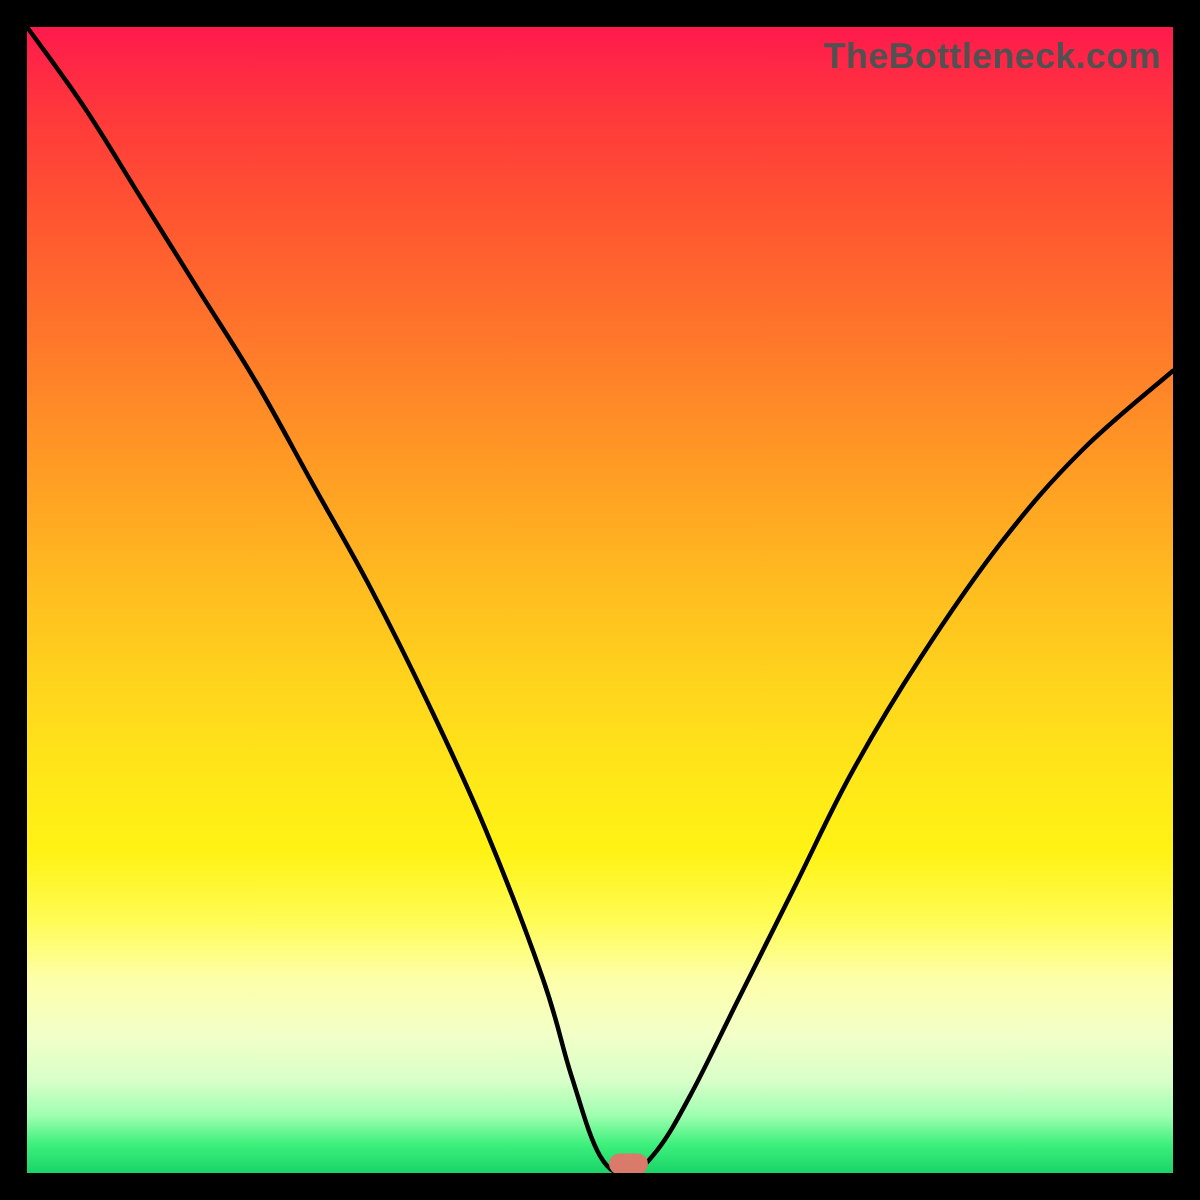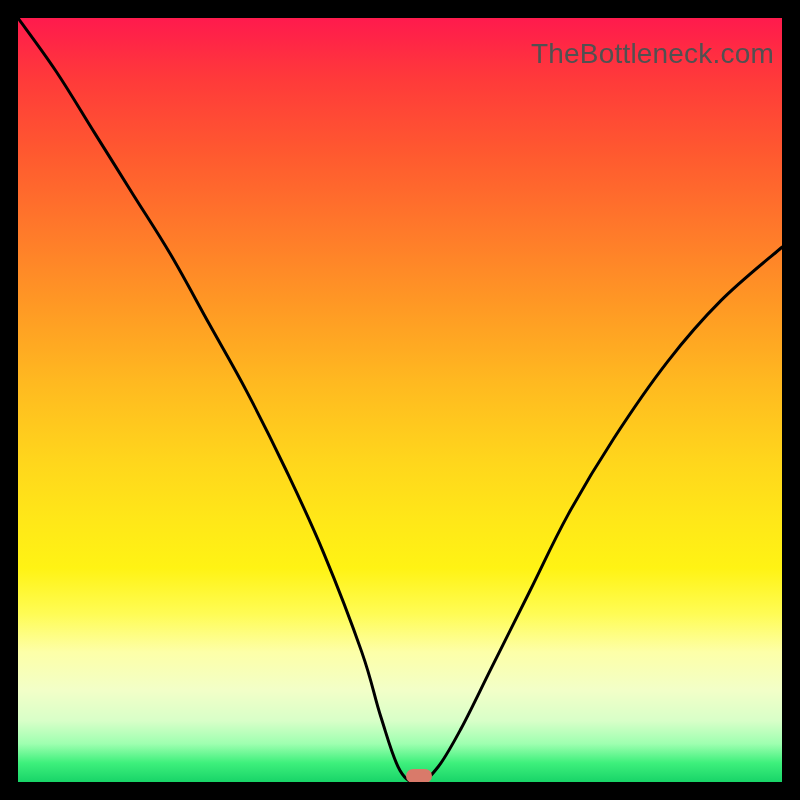--- a/index.html
+++ b/index.html
@@ -38,24 +38,24 @@
       #f2ffc8 88%,
       #d8ffc8 92%,
       #9effb0 95%,
       #3ef07c 97.5%,
       #18d468 100%
     );
     overflow: hidden;
   }
   .watermark {
     position: absolute;
-    top: 20px;
+    top: 6px;
     right: 8px;
-    font-size: 28px;
-    font-weight: 400;
+    font-size: 24px;
+    font-weight: 700;
     color: #515151;
     letter-spacing: 0.2px;
     user-select: none;
   }
   .marker {
     position: absolute;
     width: 26px;
     height: 14px;
     border-radius: 8px;
     background: #d97a6a;

